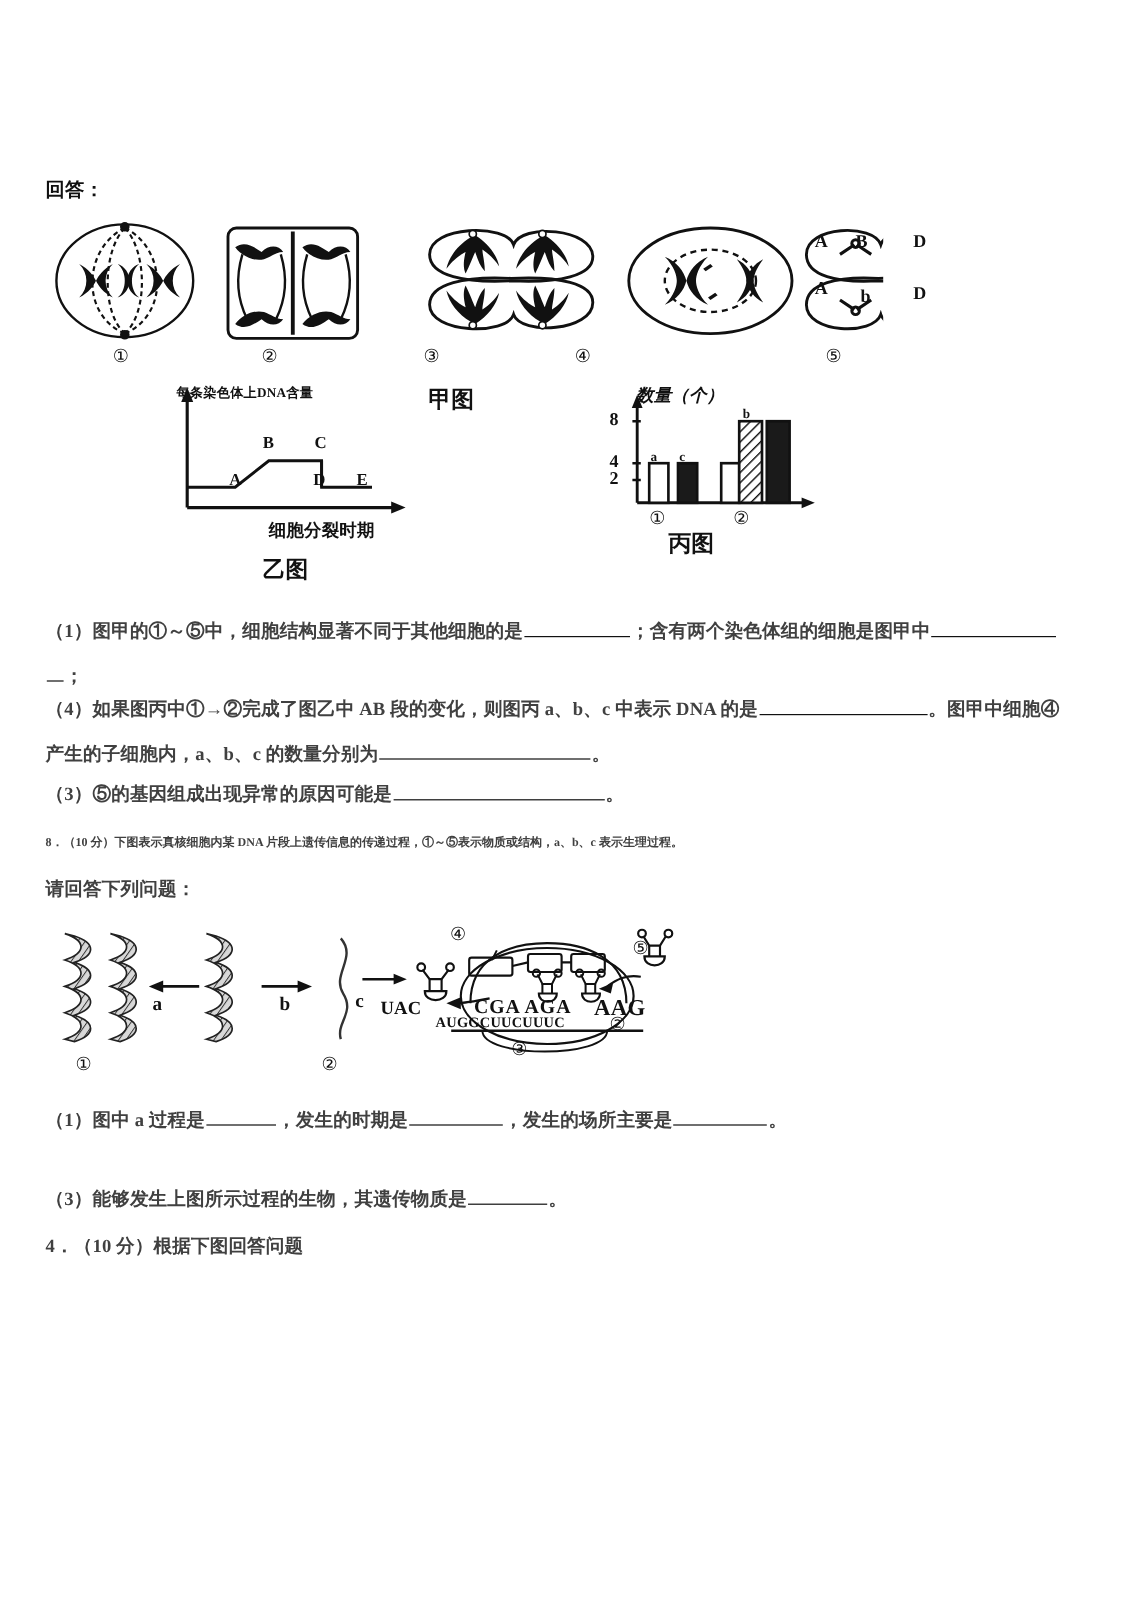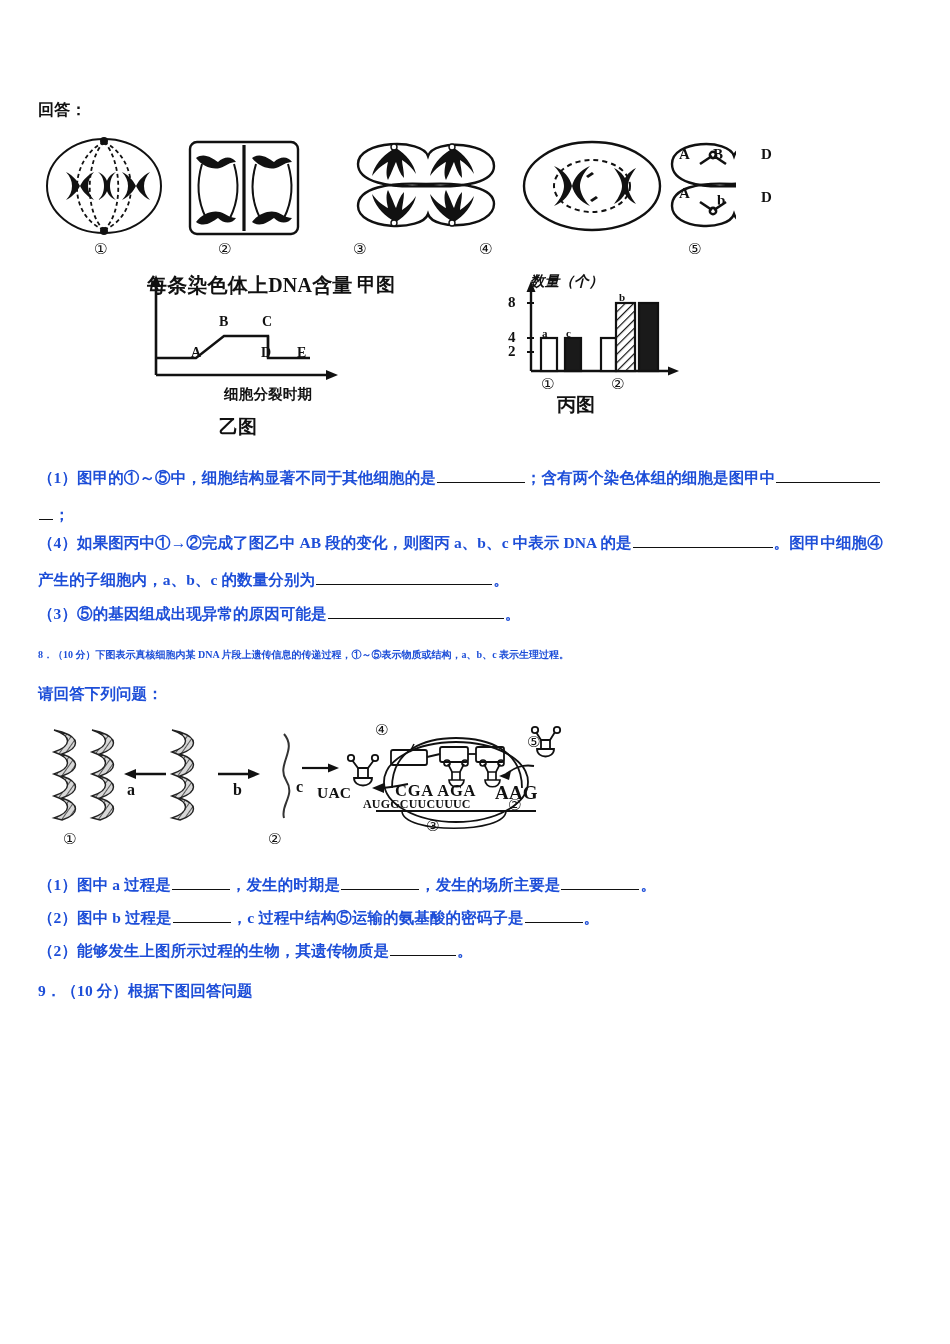--- a/index.html
+++ b/index.html
@@ -15,41 +15,42 @@
     font-family: "Liberation Serif", "DejaVu Serif", serif;
     color: #000;
     overflow: hidden;
   }
   .page {
     position: relative;
     width: 950px;
     height: 1184px;
     padding: 0;
     box-sizing: border-box;
+    margin-top: 48px;
   }
 
   
   .txt {
     position: absolute;
     font-family: "Liberation Serif", "DejaVu Serif", serif;
     font-weight: bold;
     font-size: 15.5px;
     letter-spacing: 0.2px;
     white-space: nowrap;
     color: #111;
   }
   .qline {
     position: absolute;
     left: 38px;
     width: 886px;
     font-family: "Liberation Serif", "DejaVu Serif", serif;
     font-weight: bold;
     font-size: 15.5px;
     line-height: 20px;
-    color: #1d4ed8;
+    color: #404040;
     letter-spacing: 0.1px;
   }
   .blank {
     display: inline-block;
     border-bottom: 1.3px solid #111;
     vertical-align: baseline;
     height: 14px;
     margin: 0 1px;
   }
   .b50 { width: 58px; }
@@ -189,21 +190,21 @@
       <line x1="18" y1="14" x2="18" y2="105" stroke="#111" stroke-width="2.6"></line>
       <path d="M18 5 L13 17 L23 17 Z" fill="#111"></path>
 
       <line x1="18" y1="105" x2="192" y2="105" stroke="#111" stroke-width="2.6"></line>
       <path d="M200 105 L188 100 L188 110 Z" fill="#111"></path>
 
       <polyline points="18,88 58,88 86,66 130,66 130,88 172,88" fill="none" stroke="#111" stroke-width="2.4" stroke-linejoin="miter"></polyline>
       <line x1="130" y1="66" x2="130" y2="88" stroke="#111" stroke-width="2.4"></line>
     </svg>
   </div>
-  <div class="txt" style="left:147px; top:272px; font-size:20px;text-align:right;">每条染色体上DNA含量</div>
+  <div class="txt" style="left:147px; top:272px; font-size:11px;text-align:right;">每条染色体上DNA含量</div>
   <div class="txt" style="left:224px; top:385px; font-size:14.5px;text-align:right;">细胞分裂时期</div>
   <div class="txt" style="left:191px; top:345px; font-size:14px;">A</div>
   <div class="txt" style="left:219px; top:314px; font-size:14px;">B</div>
   <div class="txt" style="left:262px; top:314px; font-size:14px;">C</div>
   <div class="txt" style="left:261px; top:345px; font-size:14px;">D</div>
   <div class="txt" style="left:297px; top:345px; font-size:14px;">E</div>
 
   <div class="caption" style="left:357px; top:272px;">甲图</div>
 
   <div class="caption" style="left:219px; top:414px;">乙图</div>
@@ -368,23 +369,20 @@
   <div class="circnum" style="left:268px; top:830px;">②</div>
   <div class="circnum" style="left:508px; top:796px;">②</div>
   <div class="circnum" style="left:426px; top:817px;">③</div>
   <div class="circnum" style="left:375px; top:721px;">④</div>
   <div class="circnum" style="left:527px; top:733px;">⑤</div>
 
   <div class="qline" style="top:875px;">
     <span>（1）图中 a 过程是</span><span class="blank b50"></span><span>，发生的时期是</span><span class="blank b70"></span><span>，发生的场所主要是</span><span class="blank b70"></span><span>。</span>
   </div>
 
-  <div class="qline" style="top:908px;">
-    <span>（2）图中 b 过程是</span><span class="blank b50"></span><span>，c 过程中结构⑤运输的氨基酸的密码子是</span><span class="blank b50"></span><span>。</span>
-  </div>
 
   <div class="qline" style="top:941px;">
-    <span>（2）能够发生上图所示过程的生物，其遗传物质是</span><span class="blank b60"></span><span>。</span>
-  </div>
-
-  <div class="qline" style="top:981px; font-weight:bold;">9．（10 分）根据下图回答问题</div>
+    <span>（3）能够发生上图所示过程的生物，其遗传物质是</span><span class="blank b60"></span><span>。</span>
+  </div>
+
+  <div class="qline" style="top:981px; font-weight:bold;">4．（10 分）根据下图回答问题</div>
 
 </div>
 
 </body></html>

